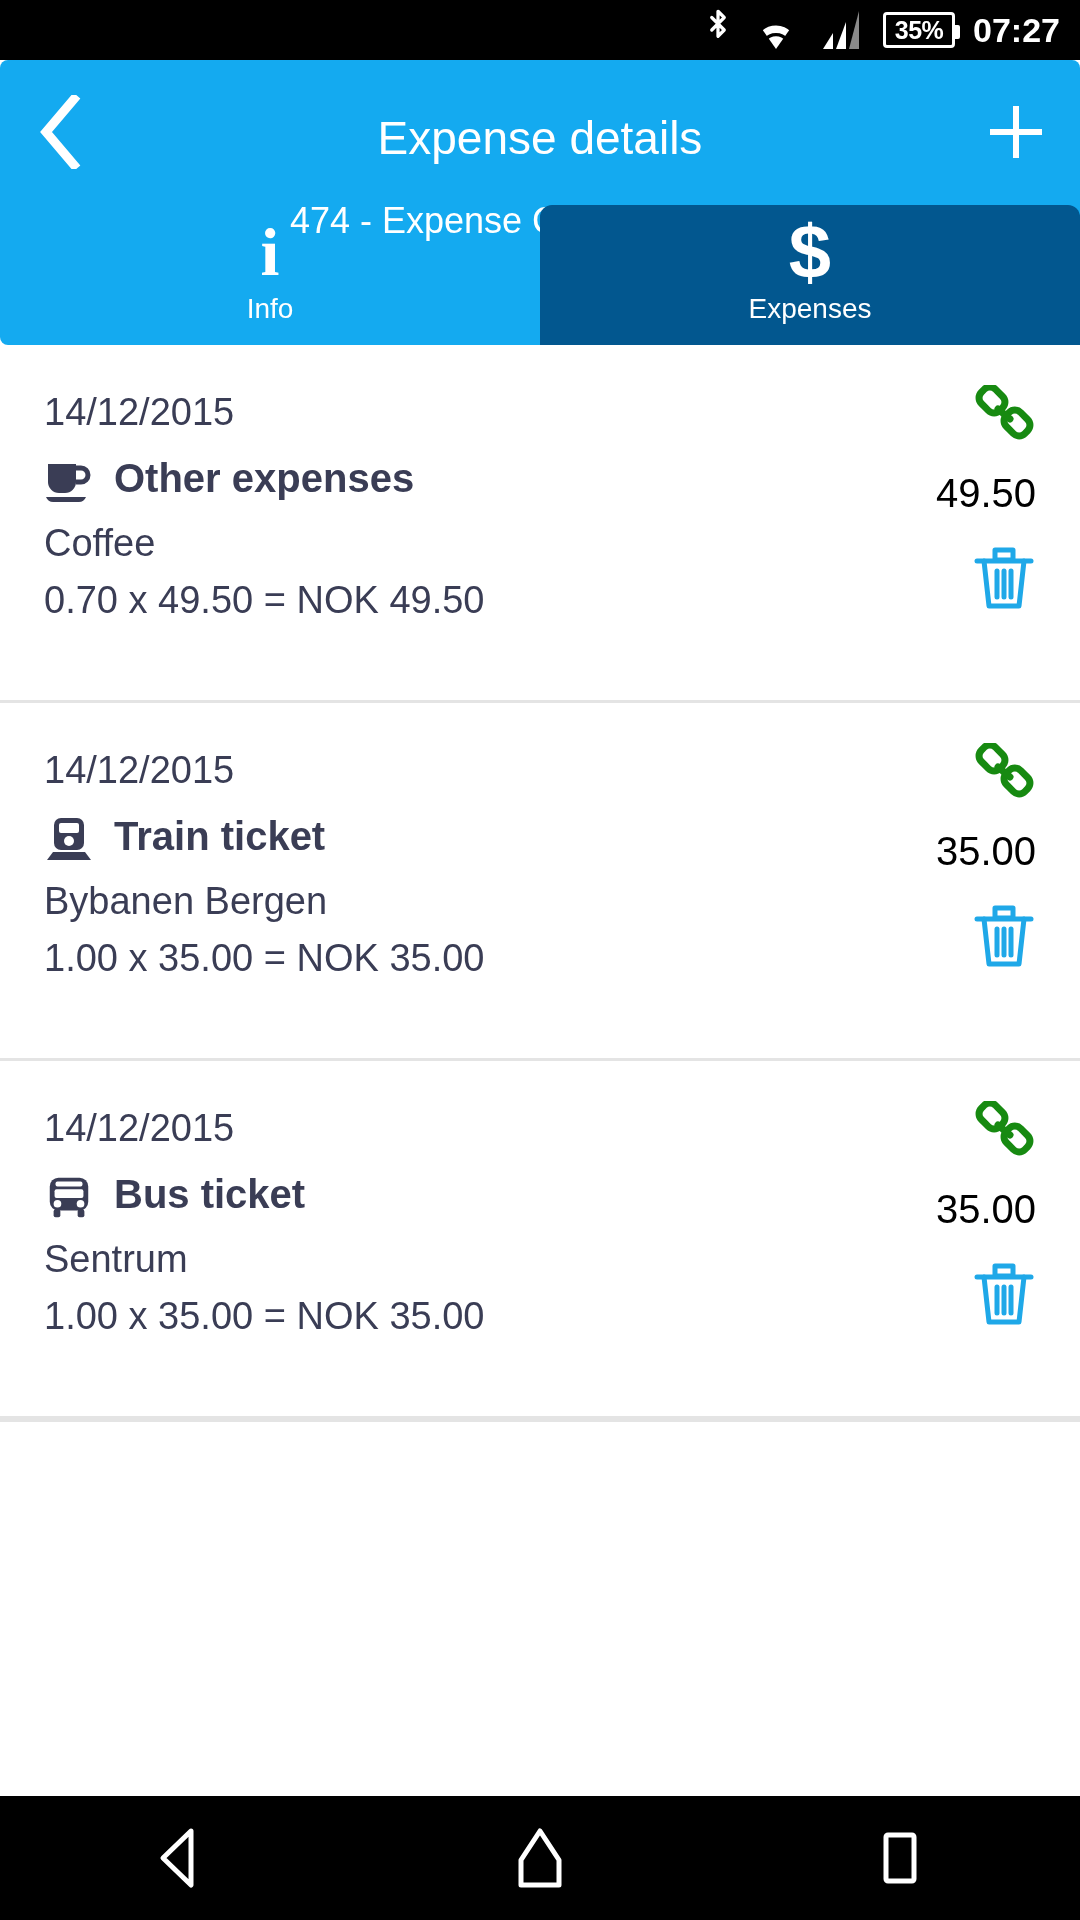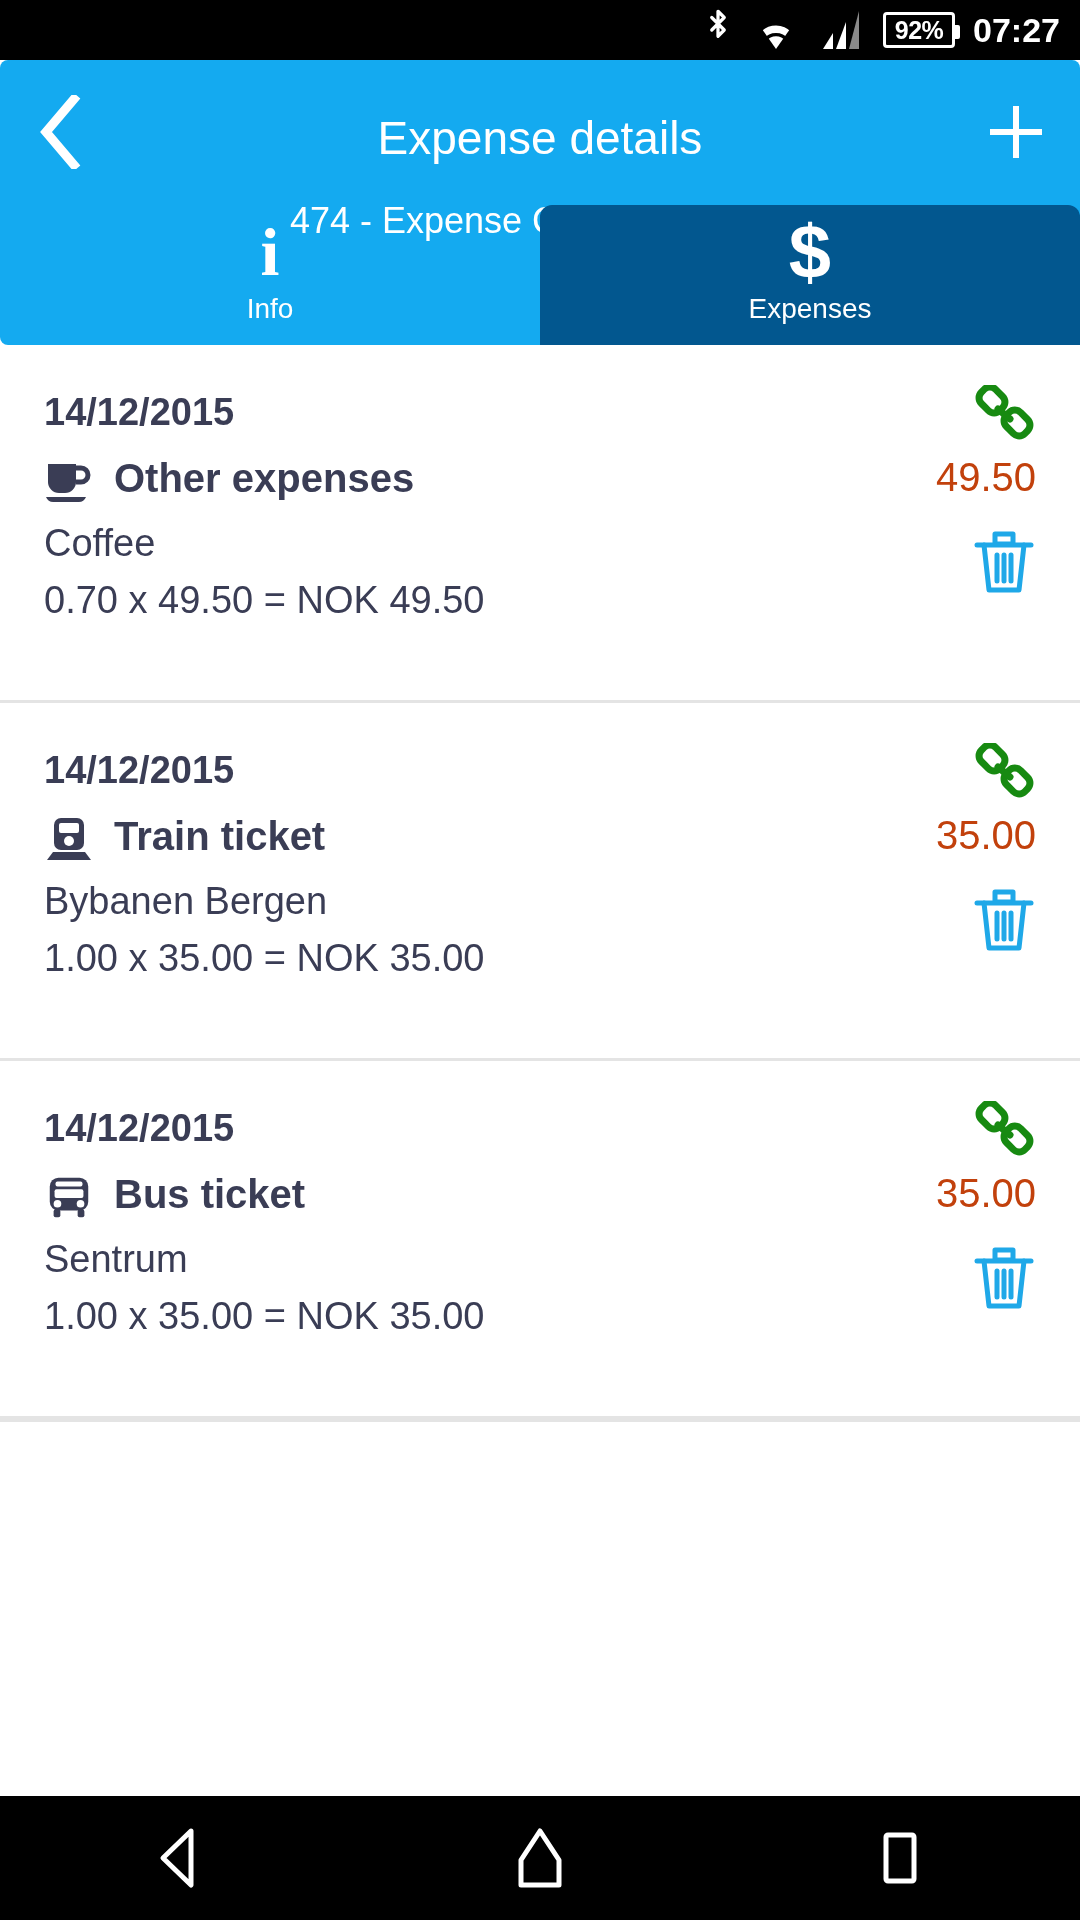--- a/index.html
+++ b/index.html
@@ -77,40 +77,40 @@
 
   
   .list { background:#ffffff; }
   .expense-row {
     position:relative;
     padding:46px 44px 44px 44px;
     border-bottom:3px solid #e4e4e4;
     min-height:358px;
   }
   .row-date {
-    font-size:38px; color:#3a3d55; font-weight:bold;
+    font-size:38px; color:#3a3d55; font-weight:normal;
     margin-bottom:22px;
   }
   .row-title-line {
     display:flex; align-items:flex-start; gap:20px; margin-bottom:16px;
   }
   .cat-icon { width:50px; height:50px; display:flex; align-items:center; justify-content:center; }
   .row-title {
     font-size:40px; font-weight:bold; color:#3a3d55;
   }
   .row-desc { font-size:38px; color:#3a3d55; margin-bottom:14px; }
   .row-calc { font-size:38px; color:#3a3d55; }
 
   .row-right {
     position:absolute; right:44px; top:40px;
     width:220px; display:flex; flex-direction:column; align-items:flex-end;
   }
   .link-icon { height:58px; display:flex; align-items:center; justify-content:flex-end; }
   .row-amount {
-    font-size:40px; color:#c2410c; margin-top:12px;
+    font-size:40px; color:#000000; margin-top:28px;
   }
   .trash-icon { margin-top:24px; }
 
   
   .navbar {
     position:absolute; bottom:0; left:0; right:0;
     height:124px; background:#000000;
     display:flex; align-items:center; justify-content:space-around;
   }
   .nav-btn { width:120px; height:100px; display:flex; align-items:center; justify-content:center; }
@@ -134,21 +134,21 @@
     </svg>
   </span>
   <span class="sb-icon">
     <svg width="46" height="42" viewBox="0 0 46 42">
       <polygon points="4,40 14,40 14,24 4,40" fill="#fff"></polygon>
       <polygon points="17,40 27,40 27,13 17,40" fill="#fff"></polygon>
       <polygon points="30,40 40,40 40,2 30,40" fill="#8a8a8a"></polygon>
     </svg>
   </span>
   <span class="battery">
-    <span>92%</span>
+    <span>35%</span>
   </span>
   <span class="clock">07:27</span>
 </div>
 
 <div class="appbar">
   <div class="appbar-top">
     <div class="back-btn">
       <svg width="46" height="74" viewBox="0 0 46 74">
         <path d="M38 4 L10 37 L38 70" fill="none" stroke="#fff" stroke-width="9" stroke-linecap="square" stroke-linejoin="miter"></path>
       </svg>

